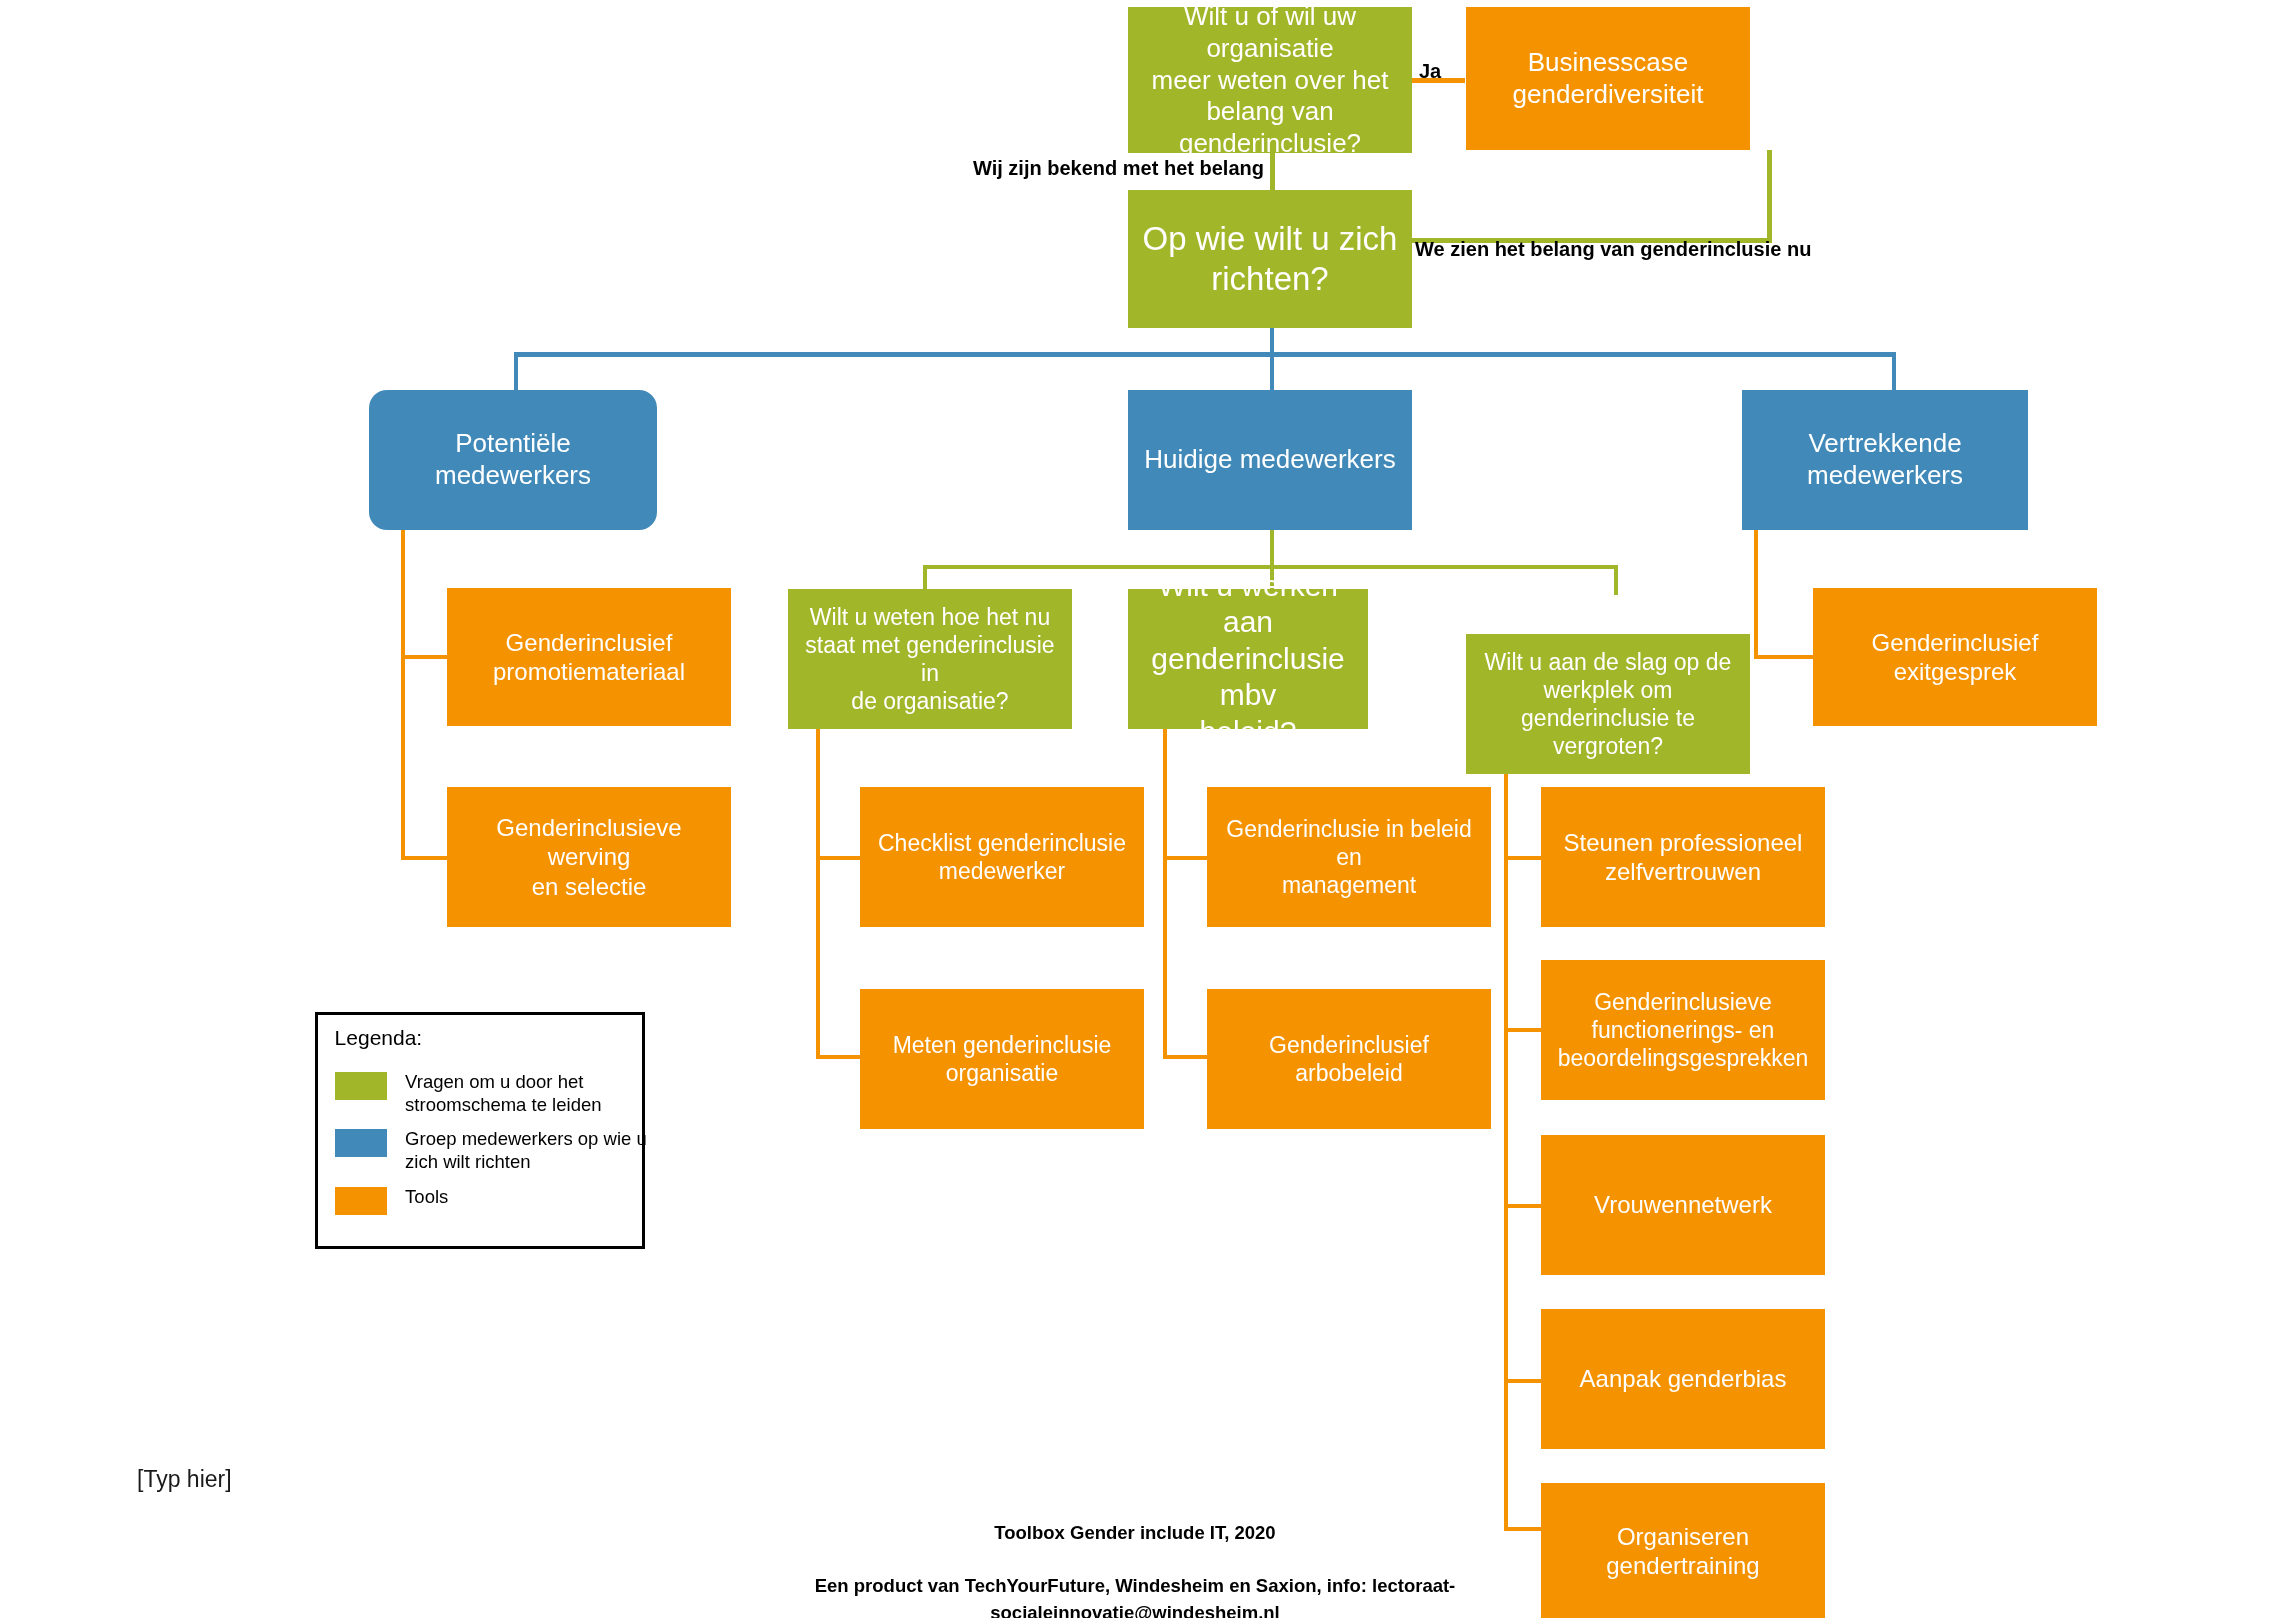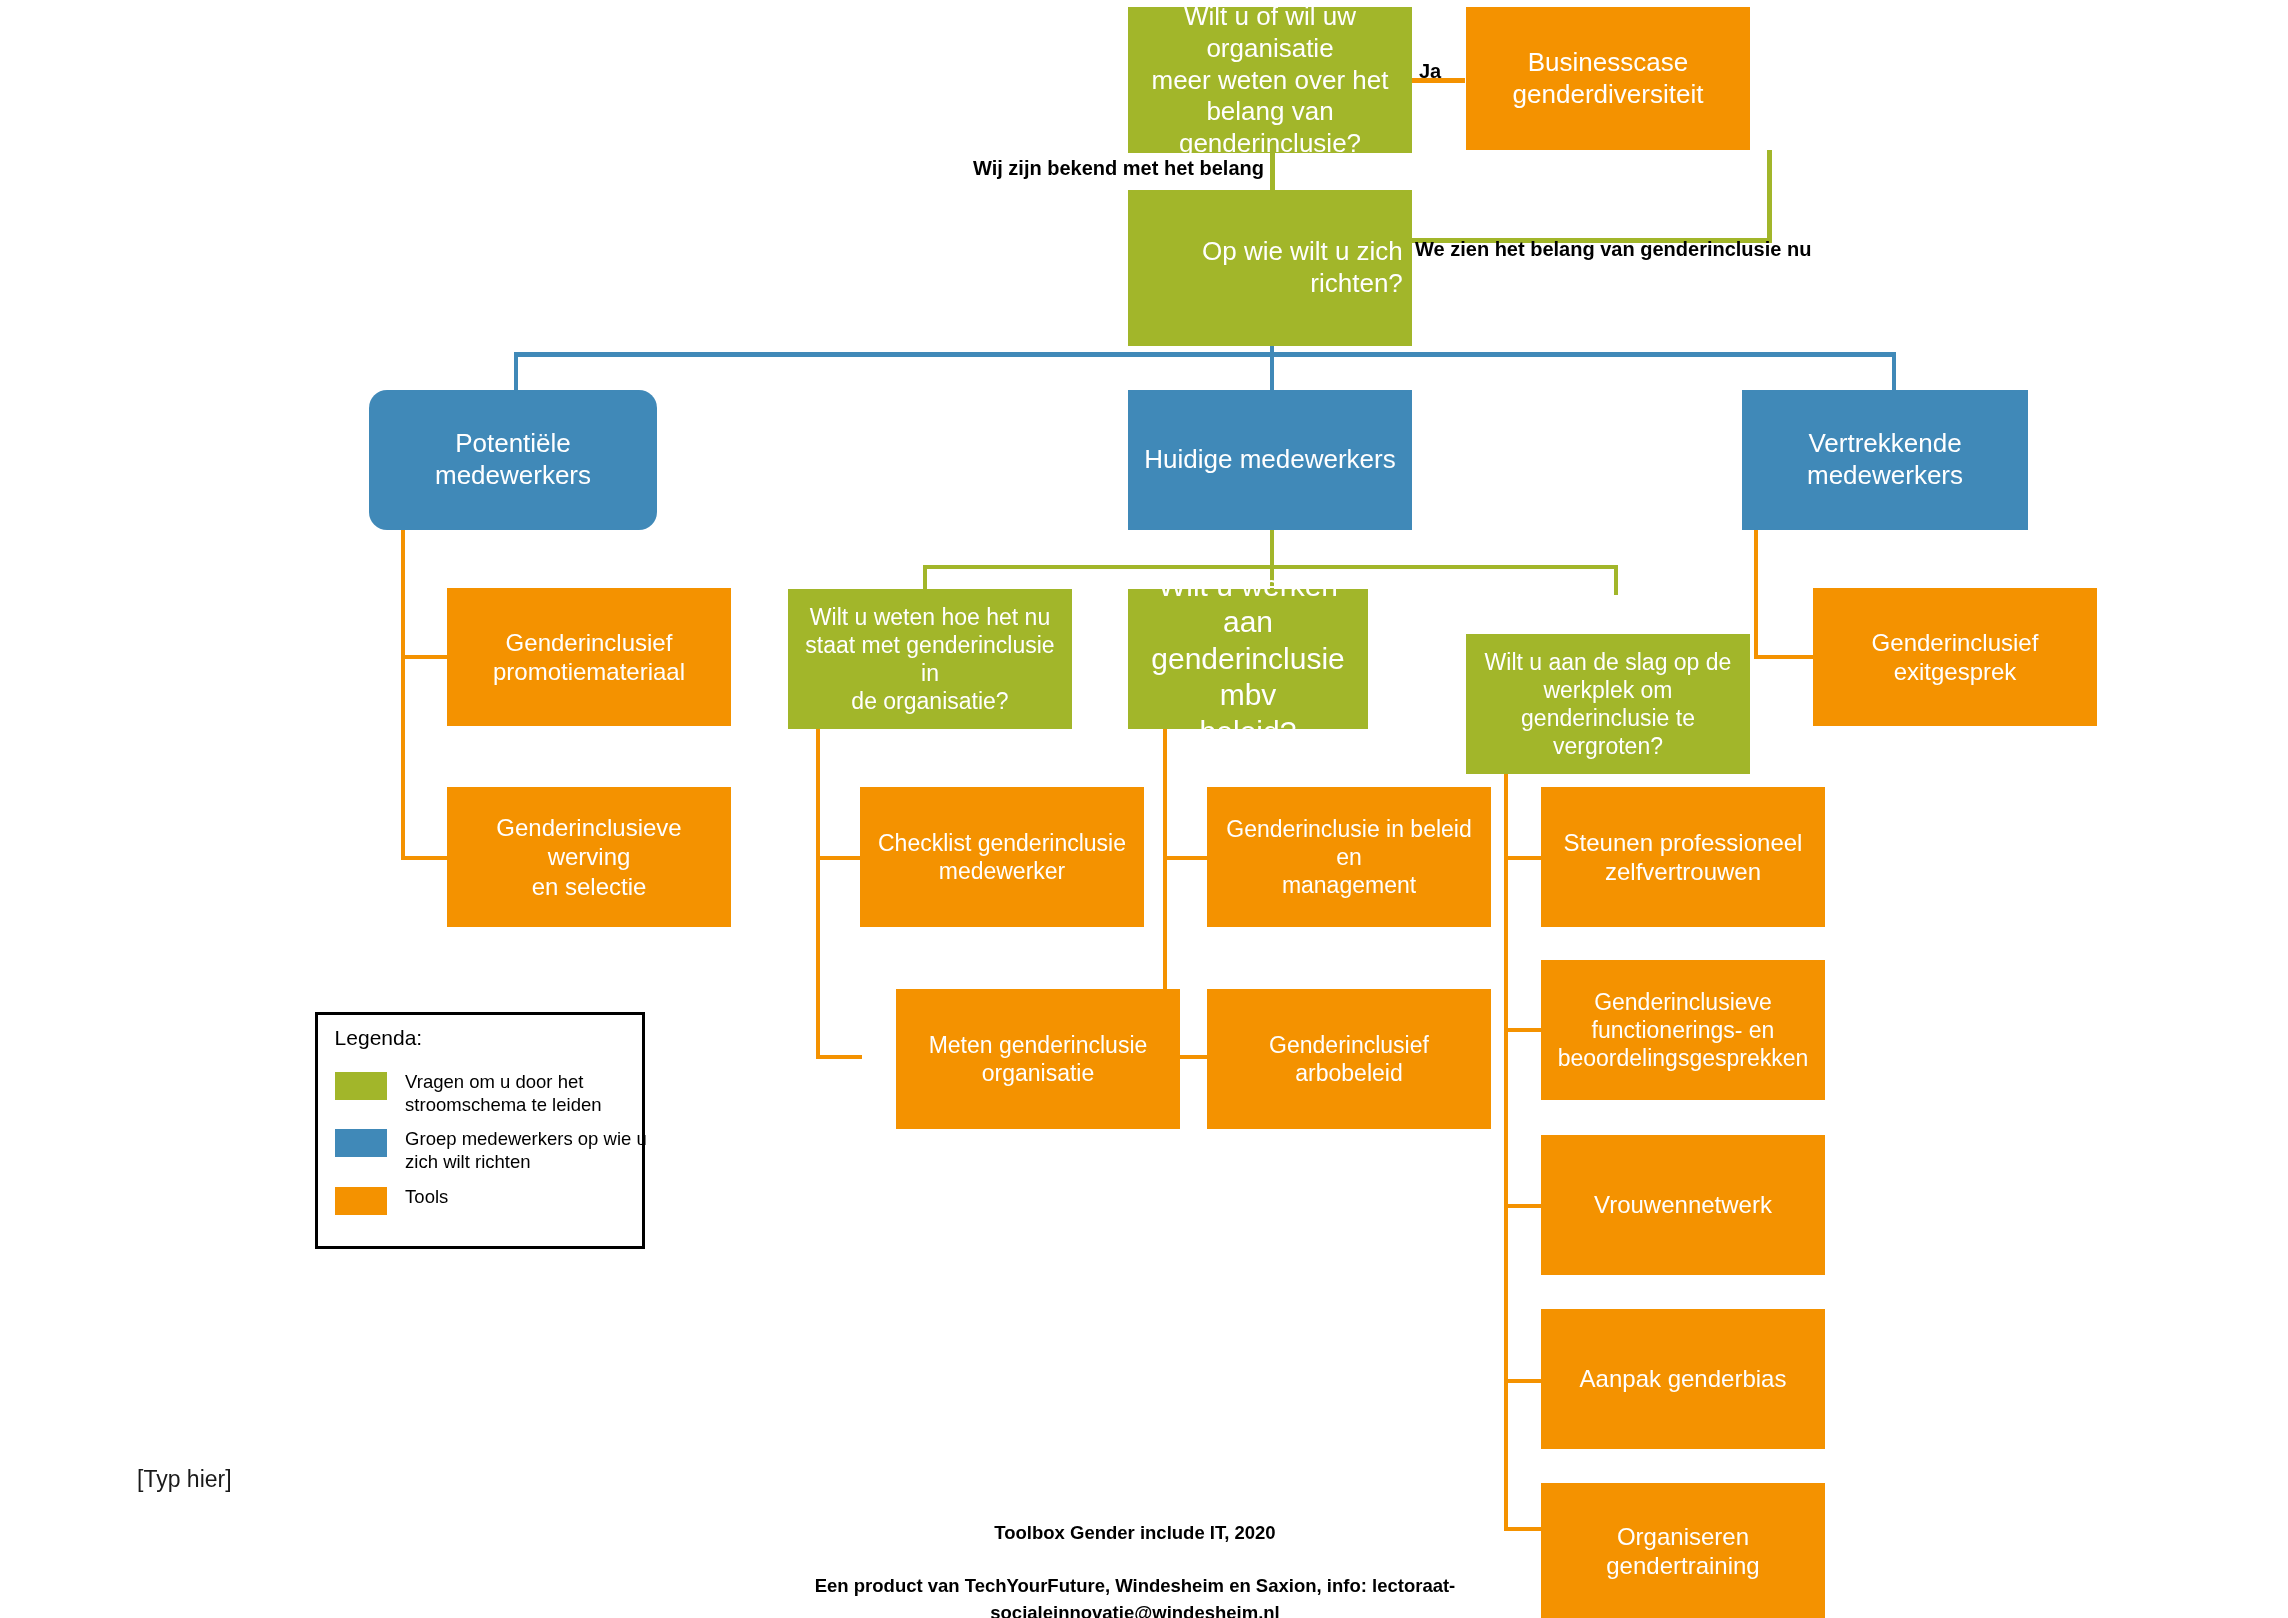--- a/index.html
+++ b/index.html
@@ -126,21 +126,21 @@
   <div class="conn c-orange" style="left:1504px; top:1379px; width:39px; height:3.7px;"></div>
   <div class="conn c-orange" style="left:1504px; top:1527px; width:39px; height:3.7px;"></div>
 
   <div class="node green" style="left:1128px; top:7.4px; width:284px; height:146px; font-size:26px;">Wilt u of wil uw organisatie
 meer weten over het
 belang van genderinclusie?</div>
 
   <div class="node orange" style="left:1466px; top:7.4px; width:284px; height:143px; font-size:26px;">Businesscase
 genderdiversiteit</div>
 
-  <div class="node green" style="left:1128px; top:190px; width:284px; height:156px; font-size:26px;text-align:right;">Op wie wilt u zich richten?</div>
+  <div class="node green" style="left:1128px; top:190px; width:284px; height:138px; font-size:33px;">Op wie wilt u zich richten?</div>
 
   <div class="node blue" style="left:369px; top:390px; width:288px; height:140px; font-size:26px;border-radius:18px;">Potentiële medewerkers</div>
 
   <div class="node blue" style="left:1128px; top:390px; width:284px; height:140px; font-size:26px;">Huidige  medewerkers</div>
 
   <div class="node blue" style="left:1742px; top:390px; width:286px; height:140px; font-size:26px;">Vertrekkende
 medewerkers</div>
 
   <div class="node orange" style="left:447px; top:588px; width:284px; height:138px; font-size:24px;">Genderinclusief
 promotiemateriaal</div>
@@ -160,21 +160,21 @@
 werkplek om
 genderinclusie te
 vergroten?</div>
 
   <div class="node orange" style="left:1813px; top:588px; width:284px; height:138px; font-size:24px;">Genderinclusief
 exitgesprek</div>
 
   <div class="node orange" style="left:860px; top:787px; width:284px; height:140px; font-size:23px;">Checklist genderinclusie
 medewerker</div>
 
-  <div class="node orange" style="left:860px; top:989px; width:284px; height:140px; font-size:23px;margin-left:36px;">Meten genderinclusie
+  <div class="node orange" style="left:860px; top:989px; width:284px; height:140px; font-size:23px;">Meten genderinclusie
 organisatie</div>
 
   <div class="node orange" style="left:1207px; top:787px; width:284px; height:140px; font-size:23px;">Genderinclusie in beleid en
 management</div>
 
   <div class="node orange" style="left:1207px; top:989px; width:284px; height:140px; font-size:23px;">Genderinclusief arbobeleid</div>
 
   <div class="node orange" style="left:1541px; top:787px; width:284px; height:140px; font-size:24px;">Steunen professioneel
 zelfvertrouwen</div>
 

